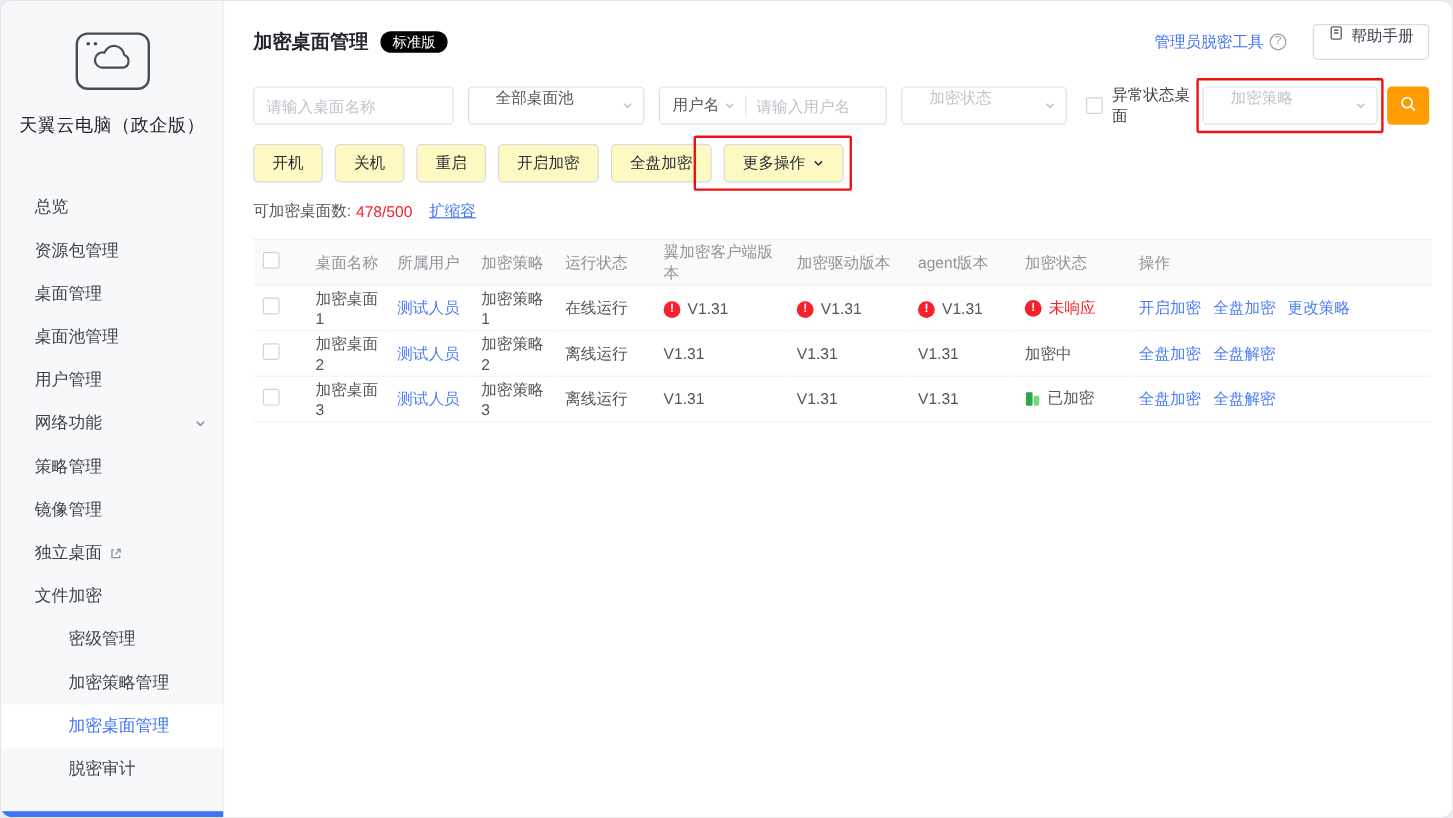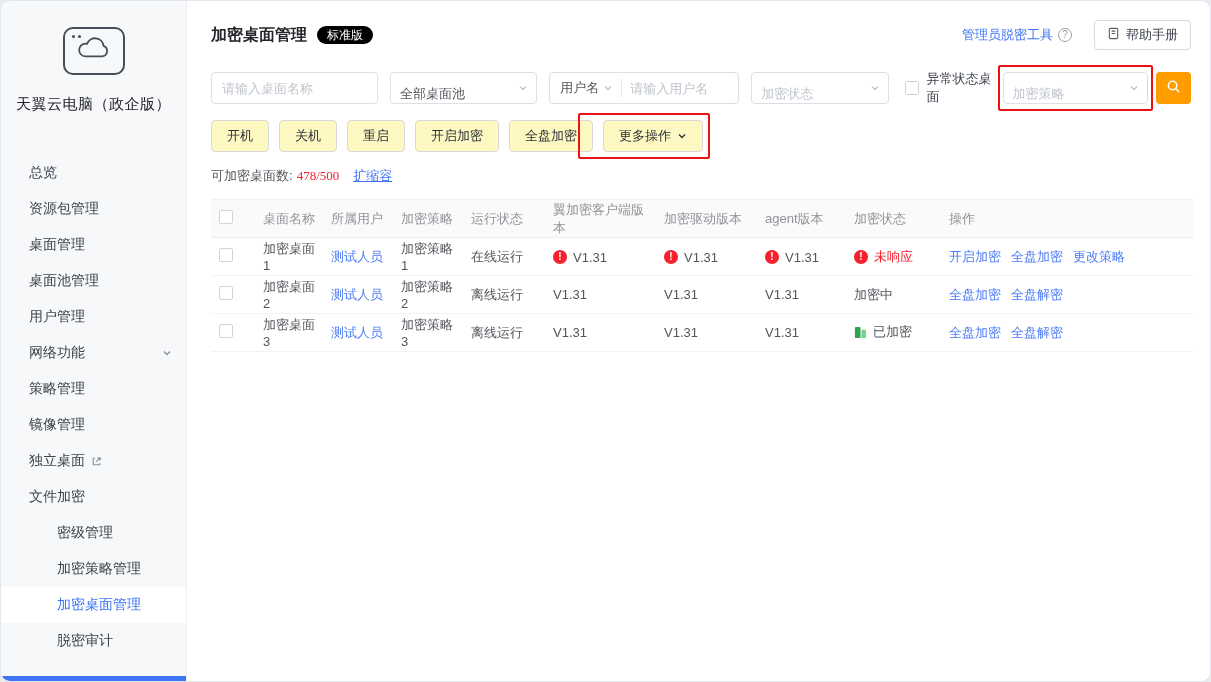--- a/index.html
+++ b/index.html
@@ -21,28 +21,28 @@
   .side-bottom-bar { position:absolute; left:0; right:0; bottom:0; height:5px; background:#3d73f5; }
 
   
   .main { flex:1; position:relative; background:#fff; overflow:hidden; }
   .page-header { display:flex; align-items:center; padding:19px 19px 0 24px; }
   .page-title { font-size:16px; font-weight:600; color:#24262b; }
   .badge { margin-left:10px; background:#000000; color:#fff; font-size:12px; padding:3px 10px; border-radius:11px; line-height:1; }
   .header-right { margin-left:auto; display:flex; align-items:center; }
   .admin-tool { color:#3d73f5; font-size:13px; display:inline-flex; align-items:center; gap:5px; cursor:pointer; }
   .qmark { width:14px; height:14px; border:1px solid #9aa0a8; color:#9aa0a8; border-radius:50%; font-size:10px; display:inline-flex; align-items:center; justify-content:center; line-height:1; }
-  .help-btn { margin-left:22px; height:30px; padding:0 12px; background:#fff; border:1px solid #d9d9d9; border-radius:4px; font-size:13px; color:#3d424d; display:inline-flex; align-items:center; gap:6px; cursor:pointer; font-family:inherit; }
+  .help-btn { margin-left:22px; height:30px; padding:0 12px; background:#fff; border:1px solid #d9d9d9; border-radius:4px; font-size:13px; color:#3d424d; display:inline-flex; gap:6px; cursor:pointer; font-family:inherit; }
 
   
   .filter-row { margin-top:20px; padding:0 19px 0 24px; display:flex; align-items:center; }
   .t-input, .t-select, .combo { height:32px; border:1px solid #dcdfe6; border-radius:4px; background:#fff; font-size:13px; }
   .t-input { width:167px; padding:0 10px; color:#53565c; outline:none; font-family:inherit; }
   .t-input::placeholder, .combo-input::placeholder { color:#bfc4cc; }
-  .t-select { position:relative; display:flex; align-items:flex-end; padding:0 24px 0 9px; cursor:pointer; }
+  .t-select { position:relative; display:flex; align-items:flex-start; padding:0 24px 0 22px; cursor:pointer; }
   .pool-select { width:150px; margin-left:12px; }
   .status-select { width:140px; margin-left:12px; }
   .policy-select { width:148px; margin-left:auto; }
   .sel-val { color:#53565c; } .sel-ph { color:#bfc4cc; }
   .caret { position:absolute; right:8px; top:50%; transform:translateY(-50%); display:inline-flex; }
   .combo { width:190px; margin-left:12px; display:flex; align-items:center; }
   .combo-left { position:relative; display:flex; align-items:center; padding:0 22px 0 10px; height:100%; cursor:pointer; }
   .v-div { width:1px; height:18px; background:#e4e7ed; }
   .combo-input { flex:1; min-width:0; border:none; outline:none; padding:0 8px; font-size:13px; color:#53565c; font-family:inherit; background:transparent; }
   .chk-group { display:inline-flex; align-items:center; gap:8px; margin-left:16px; cursor:pointer; }
@@ -52,21 +52,21 @@
   .anno { position:absolute; border:2px solid #ed1111; border-radius:2px; pointer-events:none; z-index:5; }
   .anno-policy { inset:-8px -6px; }
   .anno-more { inset:-8px -8px -8px -26px; }
 
   
   .btn-row { margin-top:14px; padding-left:24px; display:flex; align-items:center; gap:10px; }
   .btn-row button { height:32px; padding:0 15px; background:#fef9c3; border:1px solid #d9d9d9; border-radius:4px; font-size:13px; color:#2c2f36; cursor:pointer; font-family:inherit; position:relative; display:inline-flex; align-items:center; gap:6px; }
 
   
   .quota-row { margin-top:15px; padding-left:24px; font-size:13px; color:#53565c; display:flex; align-items:center; }
-  .quota-val { color:#f5222d; margin-left:4px;font-family:Liberation Serif, serif; }
+  .quota-val { color:#f5222d; margin-left:4px; }
   .quota-link { color:#3d73f5; text-decoration:underline; margin-left:14px; cursor:pointer; }
 
   
   .grid { margin:14px 19px 0 24px; width:982px; border-collapse:collapse; table-layout:fixed; font-size:13px; }
   .grid thead th { height:38px; background:#fafafa; color:#909399; font-weight:400; text-align:left; padding:0 8px; border-top:1px solid #f0f1f4; border-bottom:1px solid #ebeef5; }
   .grid td { height:38px; padding:0 8px; color:#53565c; border-bottom:1px solid #f2f3f5; }
   .chk-col { width:44px; }
   .cell-link { color:#4d7cf6; cursor:pointer; text-decoration:none; }
   .action-link { margin-right:10px; }
   .cell-flex { display:inline-flex; align-items:center; gap:6px; }

